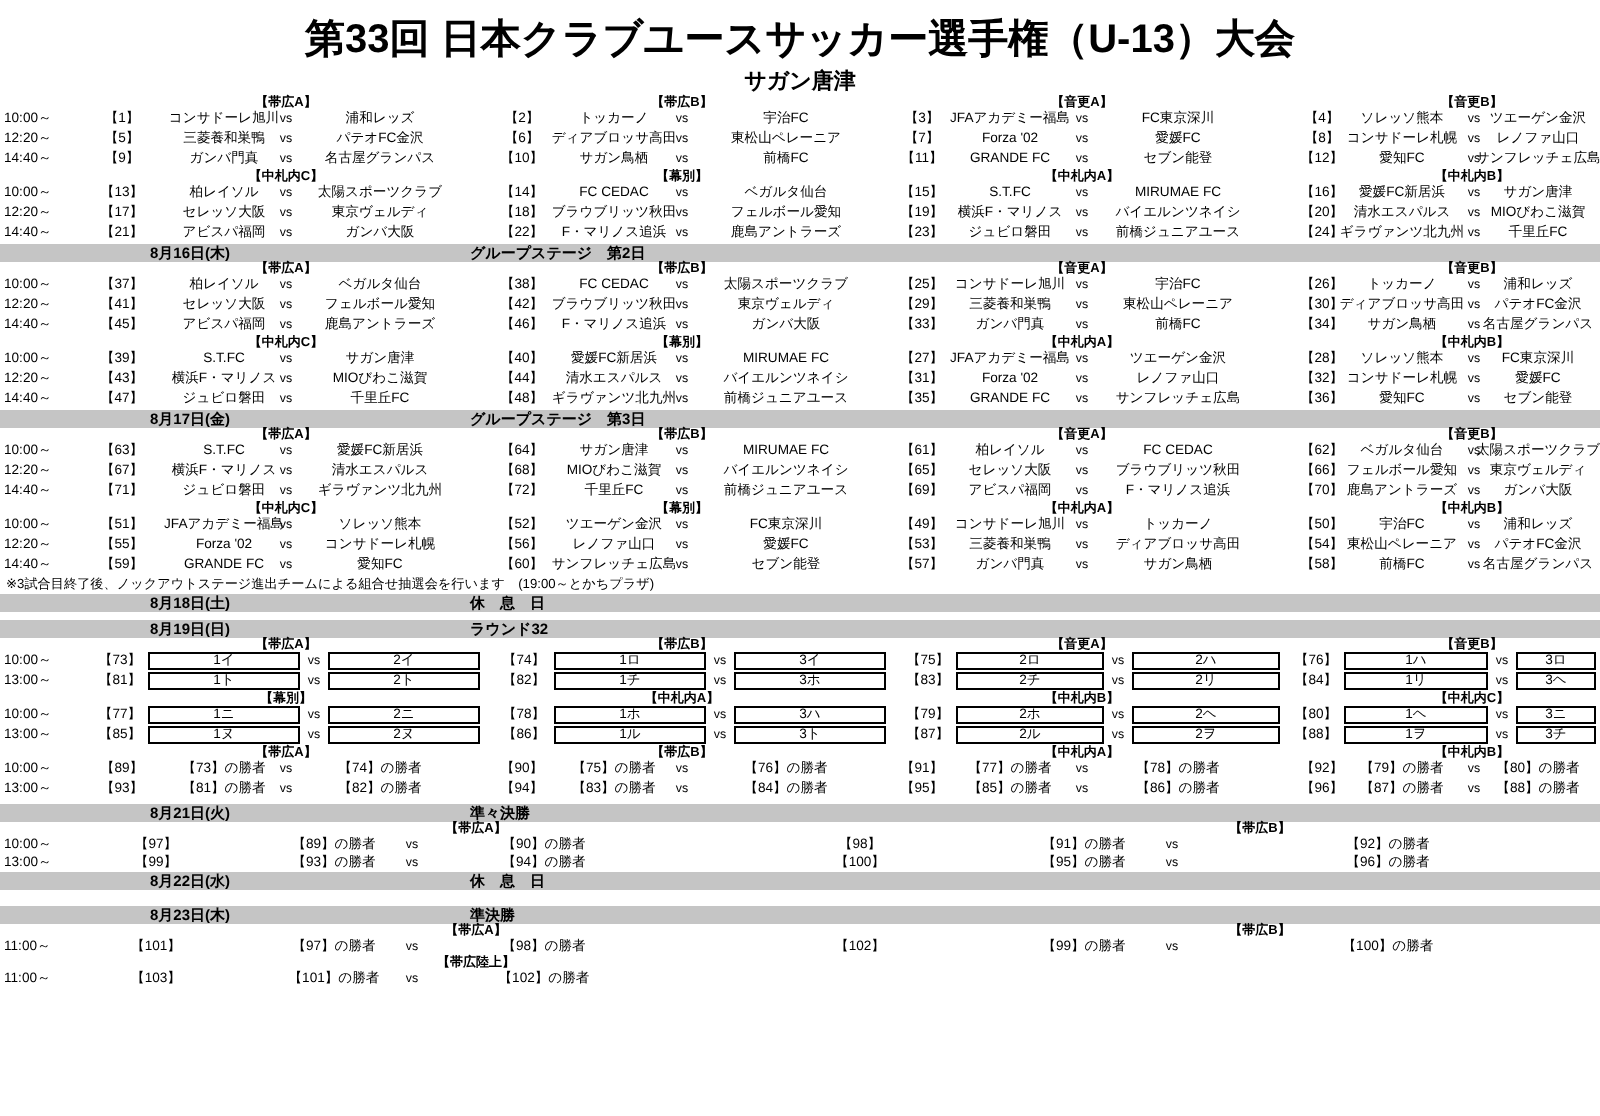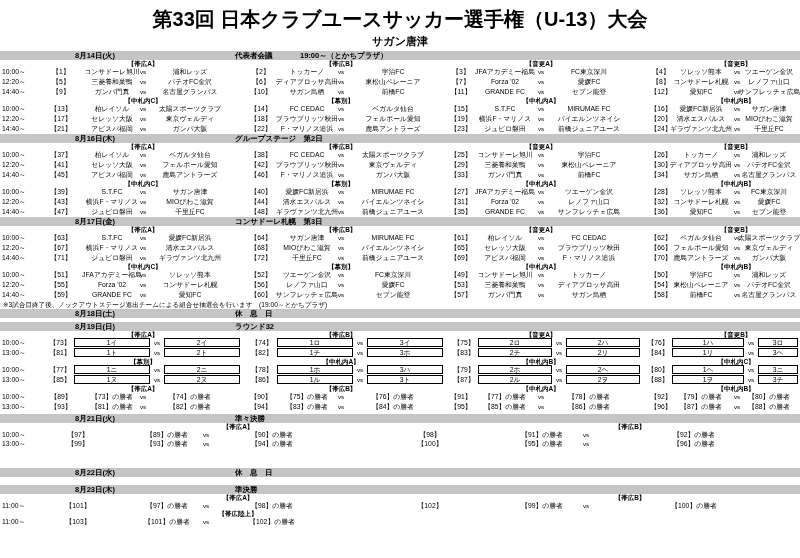--- a/index.html
+++ b/index.html
@@ -29,25 +29,20 @@
 </style>
 </head>
 <body>
 
 <div class="hdr">
   <div class="title">第33回 日本クラブユースサッカー選手権（U-13）大会</div>
 </div>
 <div class="subtitle">サガン唐津</div>
 
 <div id="schedule">
-    <div class="band" style="margin-top: 3px;">
-      <span class="d">8月14日(火)</span>
-      <span class="t">代表者会議</span>
-      <span class="x">19:00～（とかちプラザ）</span>
-    </div>
     <div class="vrow">
       <span class="" style="left: 103px; width: 80px;">【帯広A】</span>
       <span class="" style="left: 301px; width: 80px;">【帯広B】</span>
       <span class="" style="left: 501px; width: 80px;">【音更A】</span>
       <span class="" style="left: 697px; width: 78px;">【音更B】</span>
     </div>
     <div class="mrow">
       <span class="time" style="left: 2px; width: 40px;">10:00～</span>
       <span class="num" style="left: 46px; width: 30px;">【1】</span>
       <span class="team" style="left: 70px; width: 84px;">コンサドーレ旭川</span>
@@ -292,21 +287,21 @@
       <span class="team" style="left: 462px; width: 86px;">GRANDE FC</span>
       <span class="vs" style="left: 532px; width: 18px;">vs</span>
       <span class="team" style="left: 546px; width: 86px;">サンフレッチェ広島</span>
       <span class="num" style="left: 646px; width: 30px;">【36】</span>
       <span class="team" style="left: 660px; width: 82px;">愛知FC</span>
       <span class="vs" style="left: 728px; width: 18px;">vs</span>
       <span class="team" style="left: 738px; width: 62px;">セブン能登</span>
     </div>
     <div class="band">
       <span class="d">8月17日(金)</span>
-      <span class="t">コンサドーレ札幌　第3日</span>
+      <span class="t">グループステージ　第3日</span>
     </div>
     <div class="vrow">
       <span class="" style="left: 103px; width: 80px;">【帯広A】</span>
       <span class="" style="left: 301px; width: 80px;">【帯広B】</span>
       <span class="" style="left: 501px; width: 80px;">【音更A】</span>
       <span class="" style="left: 697px; width: 78px;">【音更B】</span>
     </div>
     <div class="mrow">
       <span class="time" style="left: 2px; width: 40px;">10:00～</span>
       <span class="num" style="left: 46px; width: 30px;">【63】</span>
@@ -591,21 +586,21 @@
       <span class="time" style="left: 2px; width: 40px;">13:00～</span>
       <span class="num" style="left: 60px; width: 36px;">【99】</span>
       <span class="team" style="left: 95px; width: 144px;">【93】の勝者</span>
       <span class="vs" style="left: 197px; width: 18px;">vs</span>
       <span class="team" style="left: 220px; width: 104px;">【94】の勝者</span>
       <span class="num" style="left: 412px; width: 36px;">【100】</span>
       <span class="team" style="left: 468px; width: 148px;">【95】の勝者</span>
       <span class="vs" style="left: 578px; width: 16px;">vs</span>
       <span class="team" style="left: 622px; width: 144px;">【96】の勝者</span>
     </div>
-    <div class="band" style="margin-top: 20px;">
+    <div class="band" style="margin-top: 0;">
       <span class="d">8月22日(水)</span>
       <span class="t">休　息　日</span>
     </div>
     <div class="band" style="margin-top: 8px;">
       <span class="d">8月23日(木)</span>
       <span class="t">準決勝</span>
     </div>
     <div class="vrow">
       <span class="" style="left: 198px; width: 80px;">【帯広A】</span>
       <span class="" style="left: 590px; width: 80px;">【帯広B】</span>

